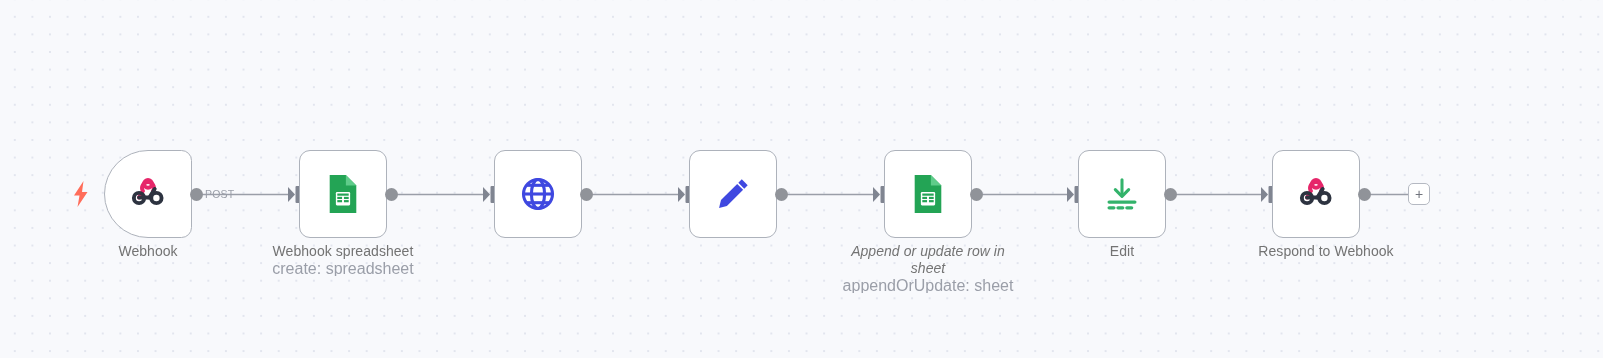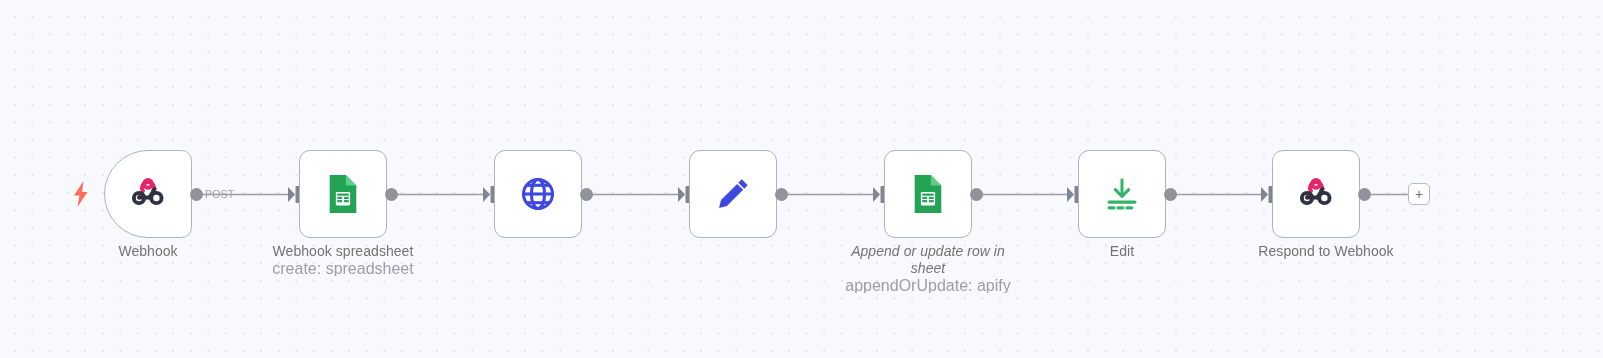--- a/index.html
+++ b/index.html
@@ -263,21 +263,21 @@
           <rect x="21" y="25" width="5" height="2.3"></rect>
           <rect x="14" y="28.4" width="5" height="2.3"></rect>
           <rect x="21" y="28.4" width="5" height="2.3"></rect>
         </g>
       </svg>
     </div>
   </div>
   <div class="port-out" style="left:970px"></div>
   <div class="node-caption wrap" style="left:833px">
     <div class="node-title">Append or update row in sheet</div>
-    <div class="node-subtitle">appendOrUpdate: apify</div>
+    <div class="node-subtitle">appendOrUpdate: sheet</div>
   </div>
 
   <svg class="port-in" style="left:1067px" viewBox="0 0 14 21" xmlns="http://www.w3.org/2000/svg">
     <path d="M0 3 L7 10.5 L0 18 Z" fill="#808591"></path>
     <rect x="7.5" y="2" width="4.6" height="17" rx="1" fill="#808591"></rect>
   </svg>
   <div class="node" style="left:1078px">
     <div class="node-icon">
       <svg viewBox="0 0 44 44" width="42" height="42" xmlns="http://www.w3.org/2000/svg">
         <g stroke="#33b36b" fill="none">

